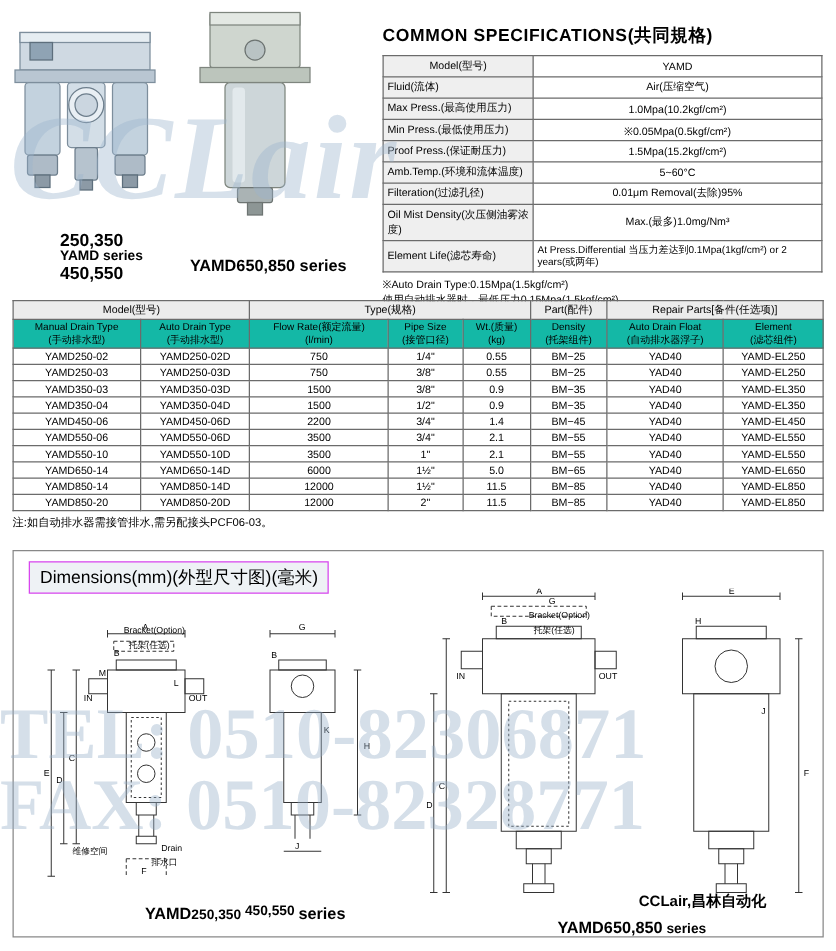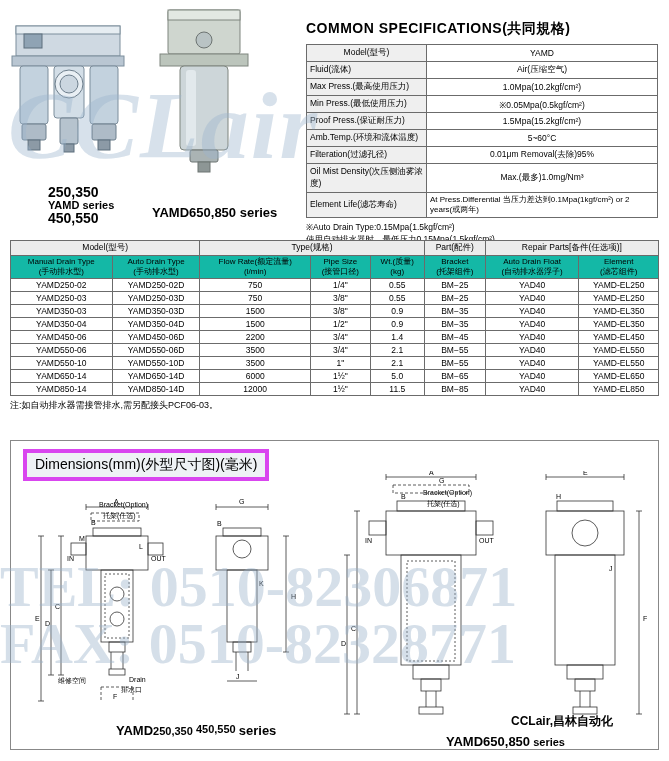--- a/index.html
+++ b/index.html
@@ -58,21 +58,21 @@
   table.model td, table.model th { border: 1px solid #6b6b6b; text-align: center; font-weight: normal; padding: 1px 2px; height: 13px; }
   table.model .grp { background: #ececec; }
   table.model .sub { background: #14b8a6; font-size: 8px; line-height: 10px; }
   table.model td { background: #fff; }
   .model-note { font-size: 9px; margin-top: 3px; }
 
   
   .dim-box { position: absolute; left: 10px; top: 440px; width: 649px; height: 310px; border: 1px solid #888; }
   .dim-title { position: absolute; left: 12px; top: 8px; font-size: 14px; }
   .dim-title span.box {
-    display:inline-block; border:4px solid #d946ef; padding: 3px 8px; background:#eef2f5;
+    display:inline-block; border:1px solid #d946ef; padding: 3px 8px; background:#eef2f5;
   }
   .dim-caption { position: absolute; font-weight: bold; }
   #dimcap-left { left: 105px; top: 282px; font-size: 11px; }
   #dimcap-left .big { font-size: 13px; }
   #dimcap-right { left: 435px; top: 293px; font-size: 11px; }
   #dimcap-right .big { font-size: 13px; }
   #brandmark { position: absolute; left: 500px; top: 272px; font-size: 12px; font-weight: bold; }
 
   .lbl-s { position: absolute; font-size: 7px; }
   svg { display:block; }
@@ -200,21 +200,21 @@
         </th>
         <th class="sub">
           <div>Pipe Size</div>
           <div>(接管口径)</div>
         </th>
         <th class="sub">
           <div>Wt.(质量)</div>
           <div>(kg)</div>
         </th>
         <th class="sub">
-          <div>Bracket</div>
+          <div>Density</div>
           <div>(托架组件)</div>
         </th>
         <th class="sub">
           <div>Auto Drain Float</div>
           <div>(自动排水器浮子)</div>
         </th>
         <th class="sub">
           <div>Element</div>
           <div>(滤芯组件)</div>
         </th>
@@ -299,20 +299,30 @@
           <td>5.0</td>
           <td>BM−65</td>
           <td>YAD40</td>
           <td>YAMD-EL650</td>
         </tr>
         <tr>
           <td>YAMD850-14</td>
           <td>YAMD850-14D</td>
           <td>12000</td>
           <td>1½"</td>
+          <td>11.5</td>
+          <td>BM−85</td>
+          <td>YAD40</td>
+          <td>YAMD-EL850</td>
+        </tr>
+        <tr>
+          <td>YAMD850-20</td>
+          <td>YAMD850-20D</td>
+          <td>12000</td>
+          <td>2"</td>
           <td>11.5</td>
           <td>BM−85</td>
           <td>YAD40</td>
           <td>YAMD-EL850</td>
         </tr>
       </tbody>
   </table>
   <div class="model-note">注:如自动排水器需接管排水,需另配接头PCF06-03。</div>
 </div>
 

